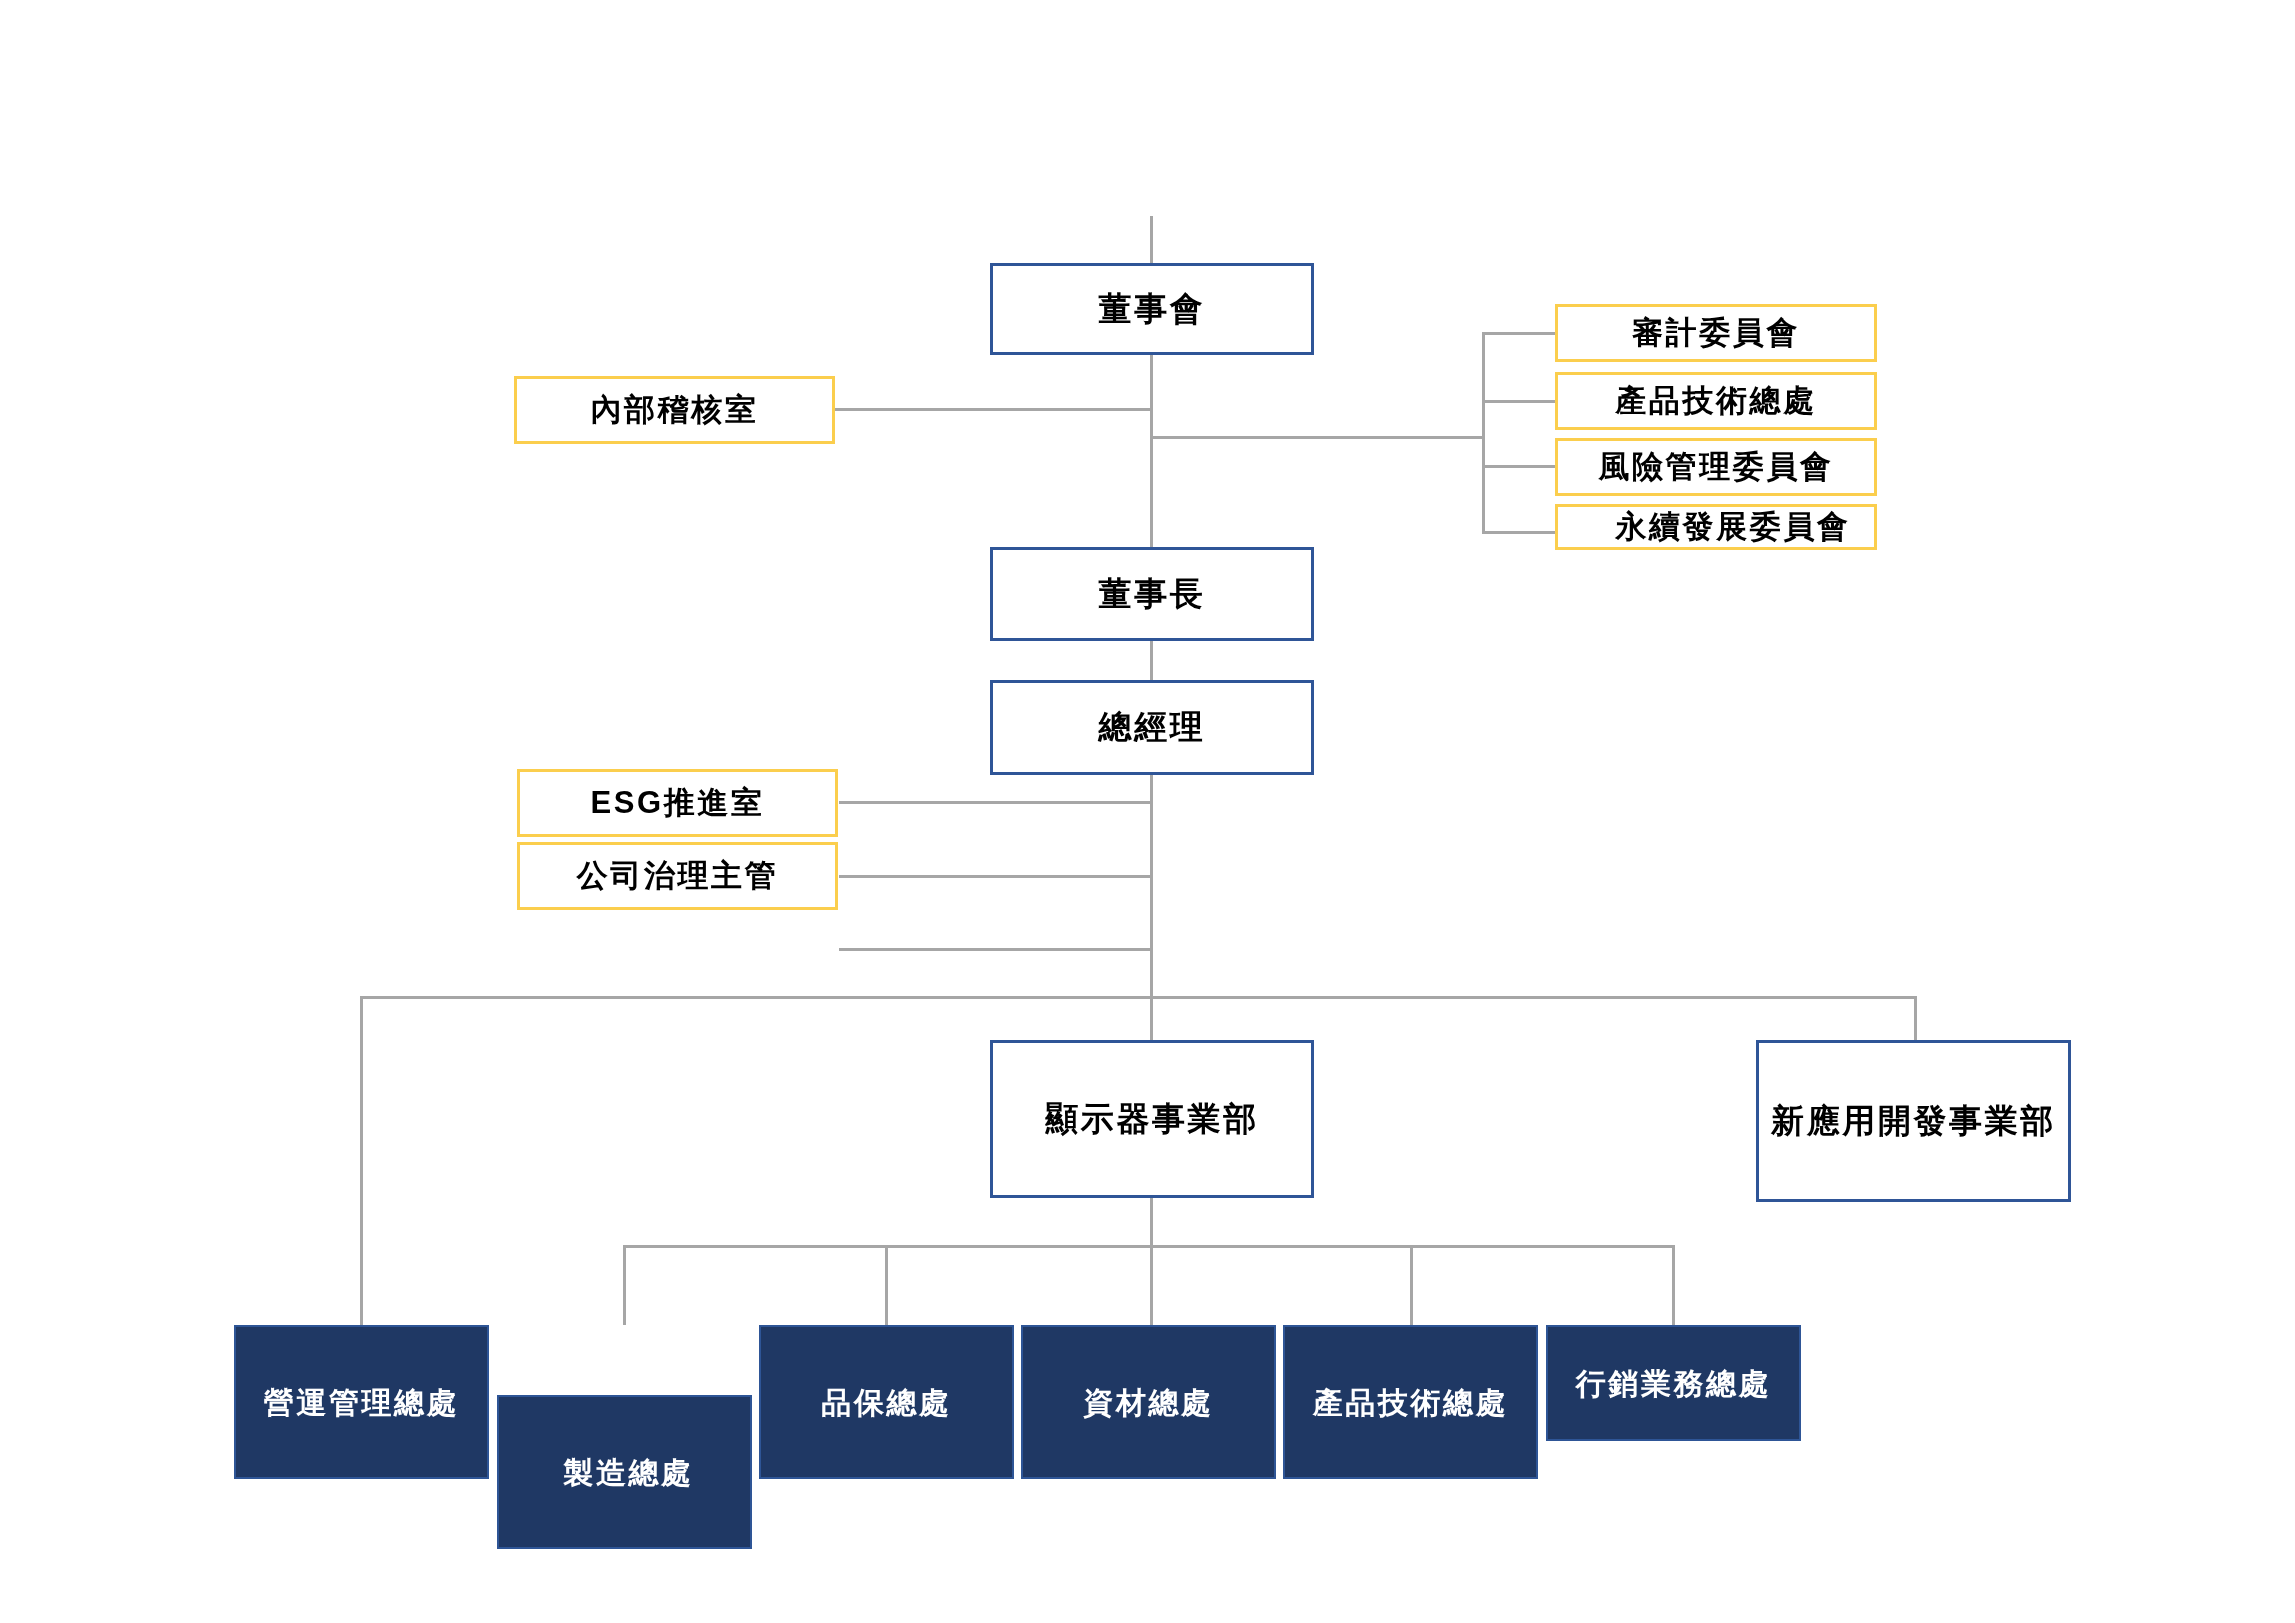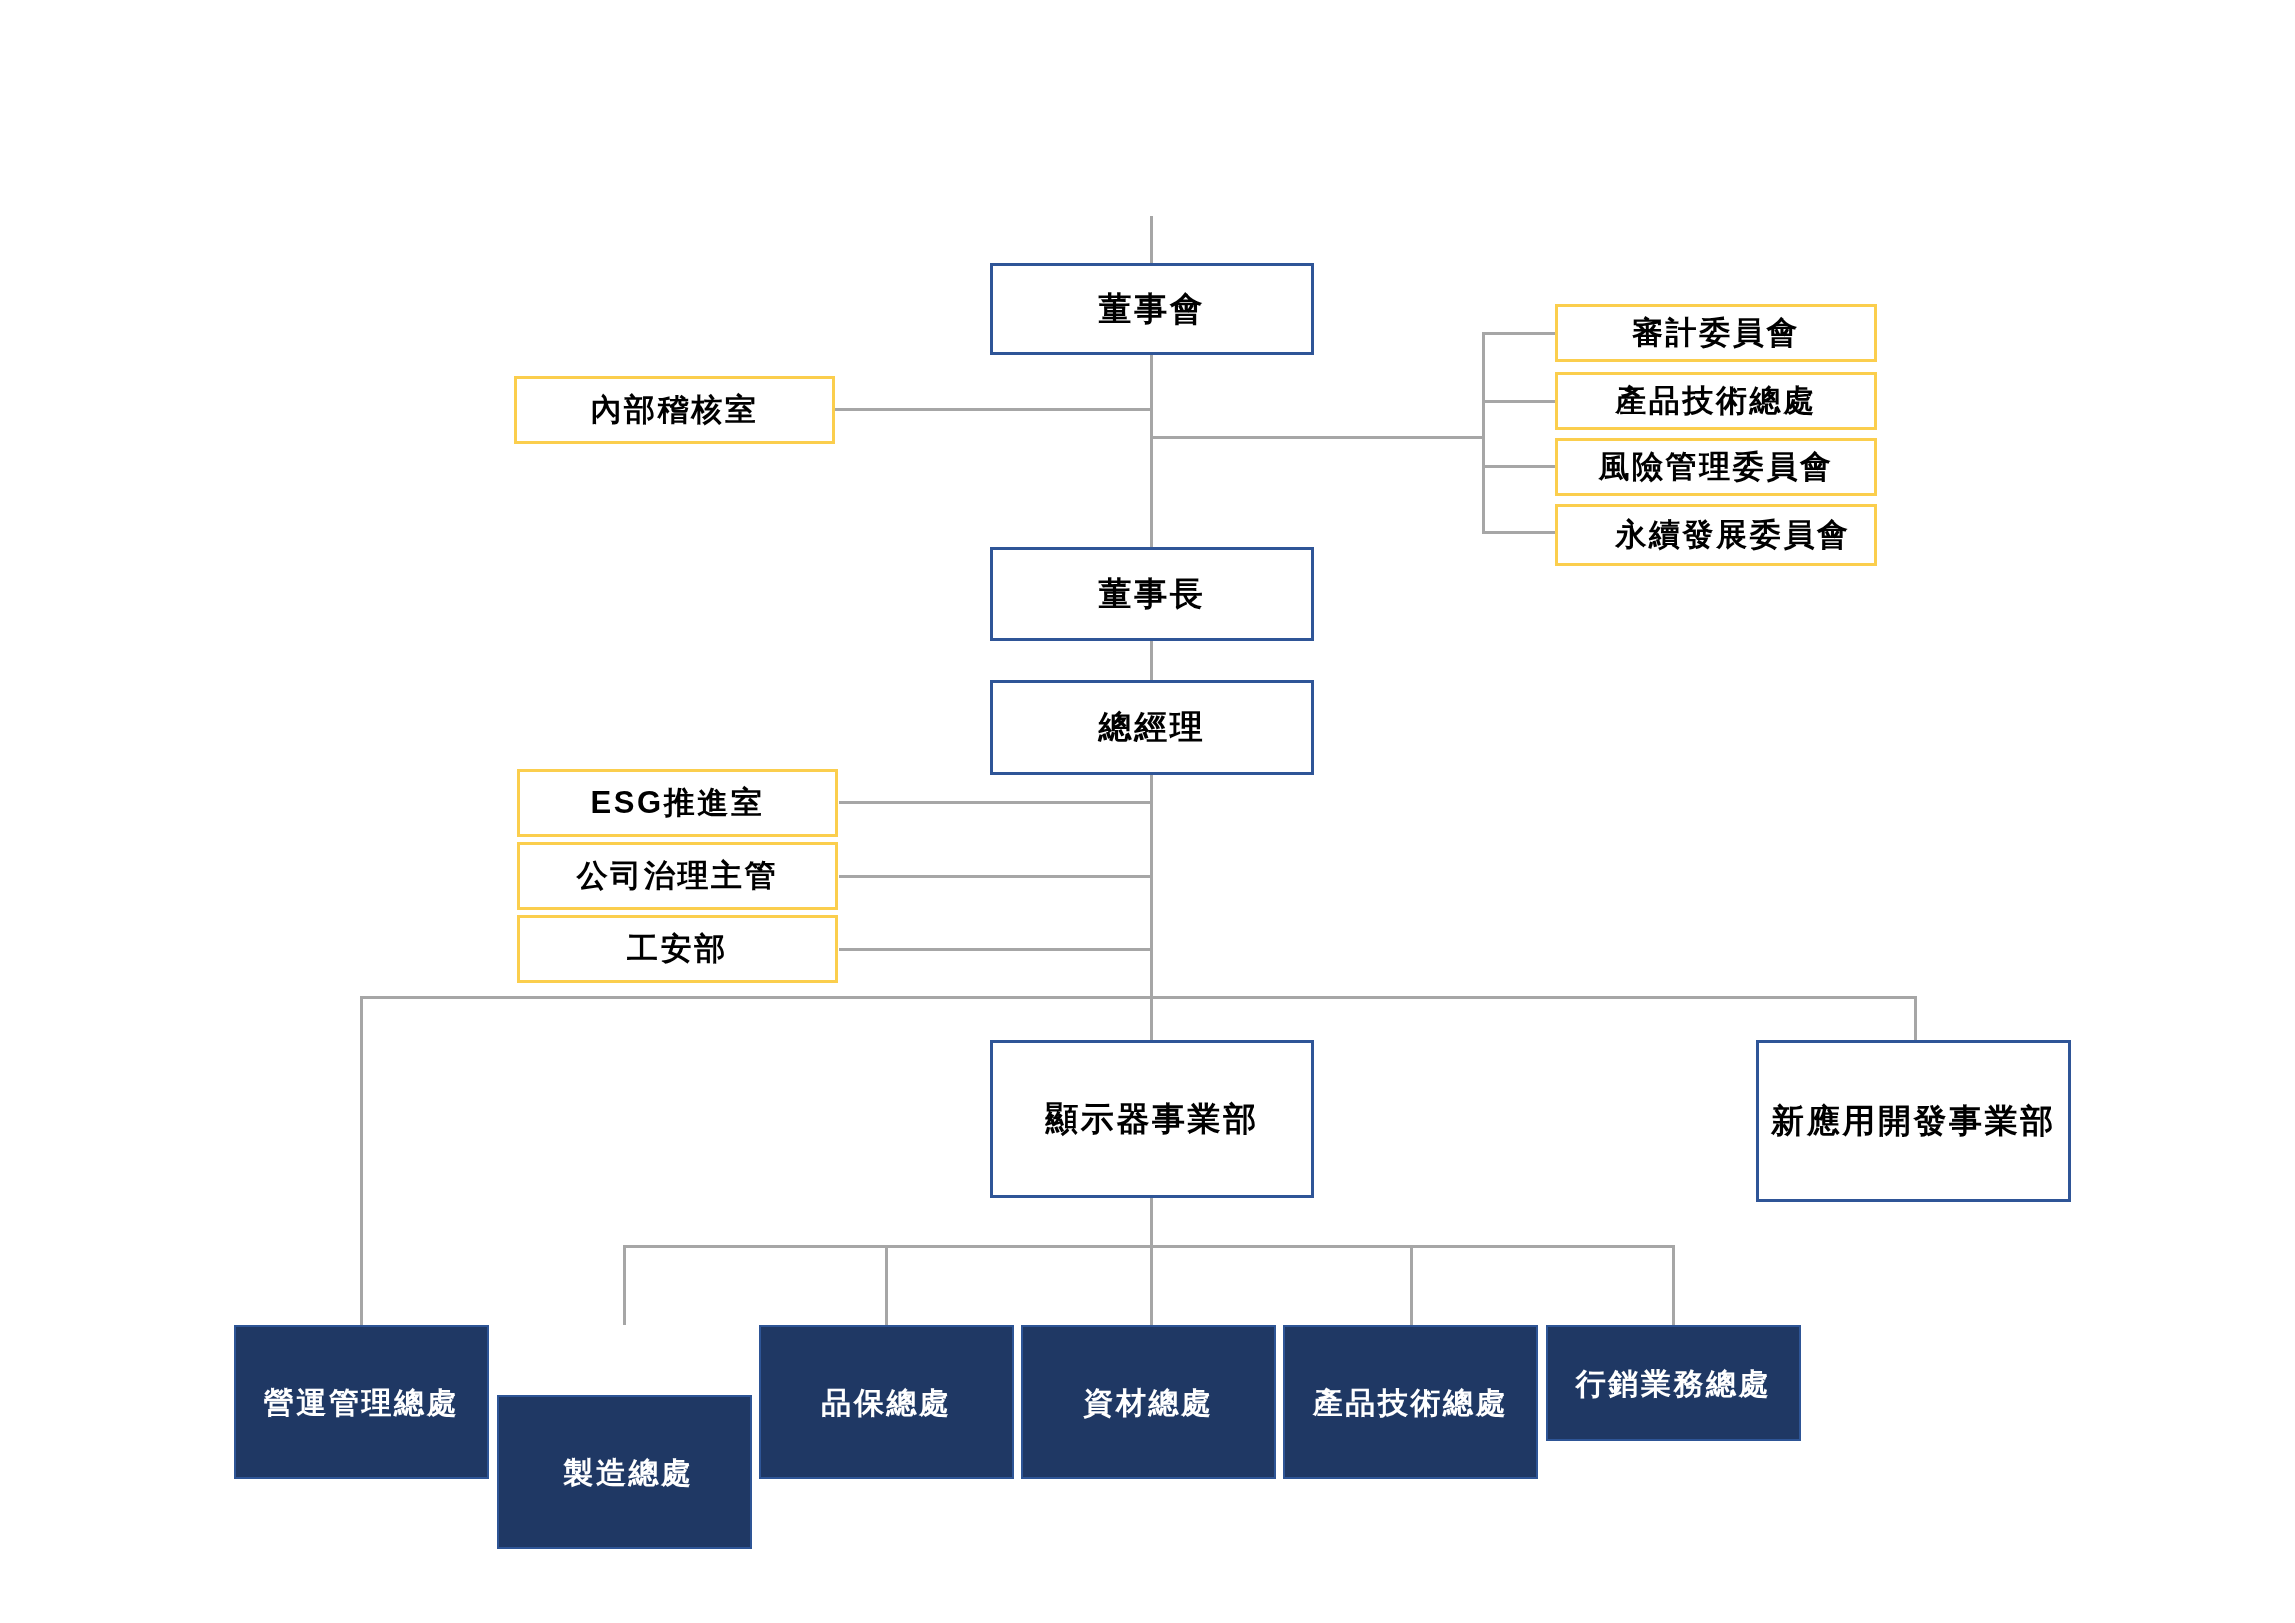--- a/index.html
+++ b/index.html
@@ -119,32 +119,29 @@
 
   <div class="node yellow" style="left:1555px;top:304px;width:322px;height:58px;">
     <span>審計委員會</span>
   </div>
   <div class="node yellow" style="left:1555px;top:372px;width:322px;height:58px;">
     <span>產品技術總處</span>
   </div>
   <div class="node yellow" style="left:1555px;top:438px;width:322px;height:58px;">
     <span>風險管理委員會</span>
   </div>
-  <div class="node yellow" style="left:1555px;top:504px;width:322px;height:62px;padding-left:34px;">
+  <div class="node yellow" style="left:1555px;top:504px;width:322px;height:46px;padding-left:34px;">
     <span>永續發展委員會</span>
   </div>
 
   <div class="node yellow" style="left:517px;top:769px;width:321px;height:68px;">
     <span>ESG推進室</span>
   </div>
   <div class="node yellow" style="left:517px;top:842px;width:321px;height:68px;">
     <span>公司治理主管</span>
-  </div>
-  <div class="node yellow" style="left:517px;top:915px;width:321px;height:68px;">
-    <span>工安部</span>
   </div>
 
   <div class="node navy" style="left:234px;top:1325px;width:255px;height:154px;">
     <span>營運管理總處</span>
   </div>
   <div class="node navy" style="left:497px;top:1395px;width:255px;height:154px;padding-left:8px;">
     <span>製造總處</span>
   </div>
   <div class="node navy" style="left:759px;top:1325px;width:255px;height:154px;">
     <span>品保總處</span>

